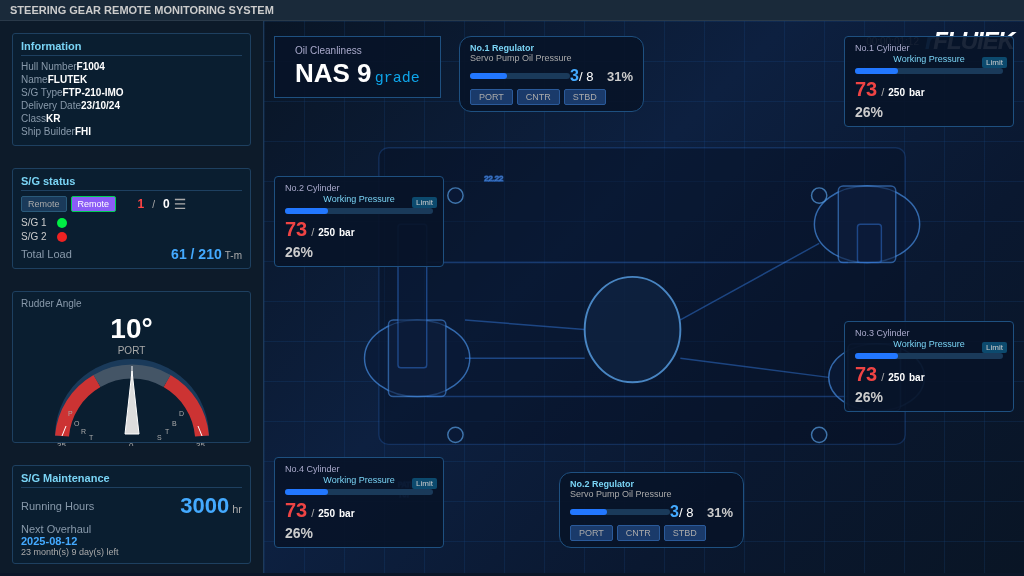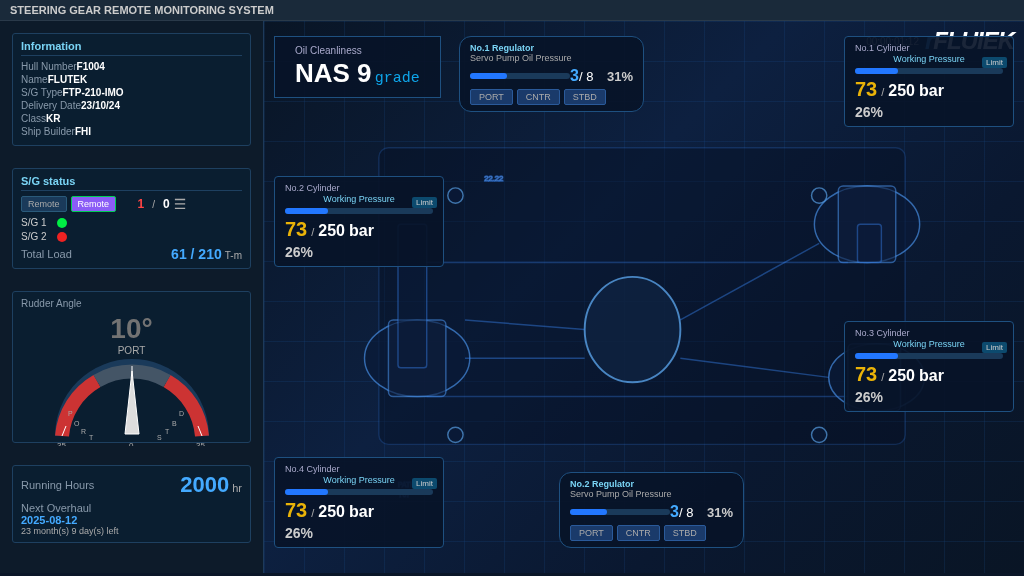--- a/index.html
+++ b/index.html
@@ -91,21 +91,21 @@
     .total-load-row {
       display: flex;
       justify-content: space-between;
       align-items: center;
       margin-top: 4px;
     }
     .load-val { color: #4af; font-size: 14px; font-weight: bold; }
     .load-unit { color: #aaa; font-size: 10px; }
     
     .rudder-title { color: #8899aa; font-size: 10px; margin-bottom: 4px; }
-    .rudder-angle { color: #737373; font-size: 28px; font-weight: bold; text-align: center; }
+    .rudder-angle { color: #ffffff; font-size: 28px; font-weight: bold; text-align: center; }
     .rudder-port { color: #aaa; font-size: 10px; text-align: center; }
     .gauge-container {
       width: 160px;
       height: 80px;
       margin: 0 auto;
       position: relative;
     }
     
     .maint-row {
       display: flex;
@@ -155,22 +155,22 @@
       position: absolute;
       background: rgba(8, 20, 40, 0.92);
       border: 1px solid #1e5080;
       border-radius: 4px;
       padding: 6px 10px;
       min-width: 160px;
     }
     .card-title { color: #aac; font-size: 9px; margin-bottom: 1px; }
     .card-subtitle { color: #7ad4f5; font-size: 9px; margin-bottom: 4px; text-align: center; }
     .card-value-row { display: flex; align-items: baseline; gap: 4px; }
-    .card-val-big { color: #eab308; font-size: 20px; font-weight: bold; }
-    .card-val-unit { color: #fff; font-size: 16px; font-weight: bold; }
+    .card-val-big { color: #ef4444; font-size: 20px; font-weight: bold; }
+    .card-val-unit { color: #fff; font-size: 10px; font-weight: bold; }
     .card-percent { color: #ccc; font-size: 14px; font-weight: bold; margin-top: 3px; }
     .card-progress { height: 6px; background: #1a3a5a; border-radius: 3px; margin: 4px 0; }
     .card-progress-fill { height: 6px; background: #2277ff; border-radius: 3px; }
     .card-limit-badge {
       position: absolute;
       top: 4px; right: 6px;
       background: #0c4a6e;
       color: #ccc;
       font-size: 8px;
       padding: 1px 4px;
@@ -315,24 +315,25 @@
           <text x="37" y="84" fill="#aaa" font-size="7">T</text>
           <text x="105" y="84" fill="#aaa" font-size="7">S</text>
           <text x="113" y="78" fill="#aaa" font-size="7">T</text>
           <text x="120" y="70" fill="#aaa" font-size="7">B</text>
           <text x="127" y="60" fill="#aaa" font-size="7">D</text>
         </svg>
       </div>
     </div>
 
     <div class="panel-box">
+      <div class="panel-title">S/G Maintenance</div>
       <div class="maint-row">
         <span class="info-label">Running Hours</span>
         <span>
-          <span class="running-val">2000</span>
+          <span class="running-val">3000</span>
           <span style="color:#aaa;font-size:11px;">hr</span>
         </span>
       </div>
       <div style="margin-top:4px;">
         <span class="info-label">Next Overhaul</span>
         <div class="next-overhaul">2025-08-12</div>
         <div class="overhaul-sub">23 month(s) 9 day(s) left</div>
       </div>
     </div>
 

